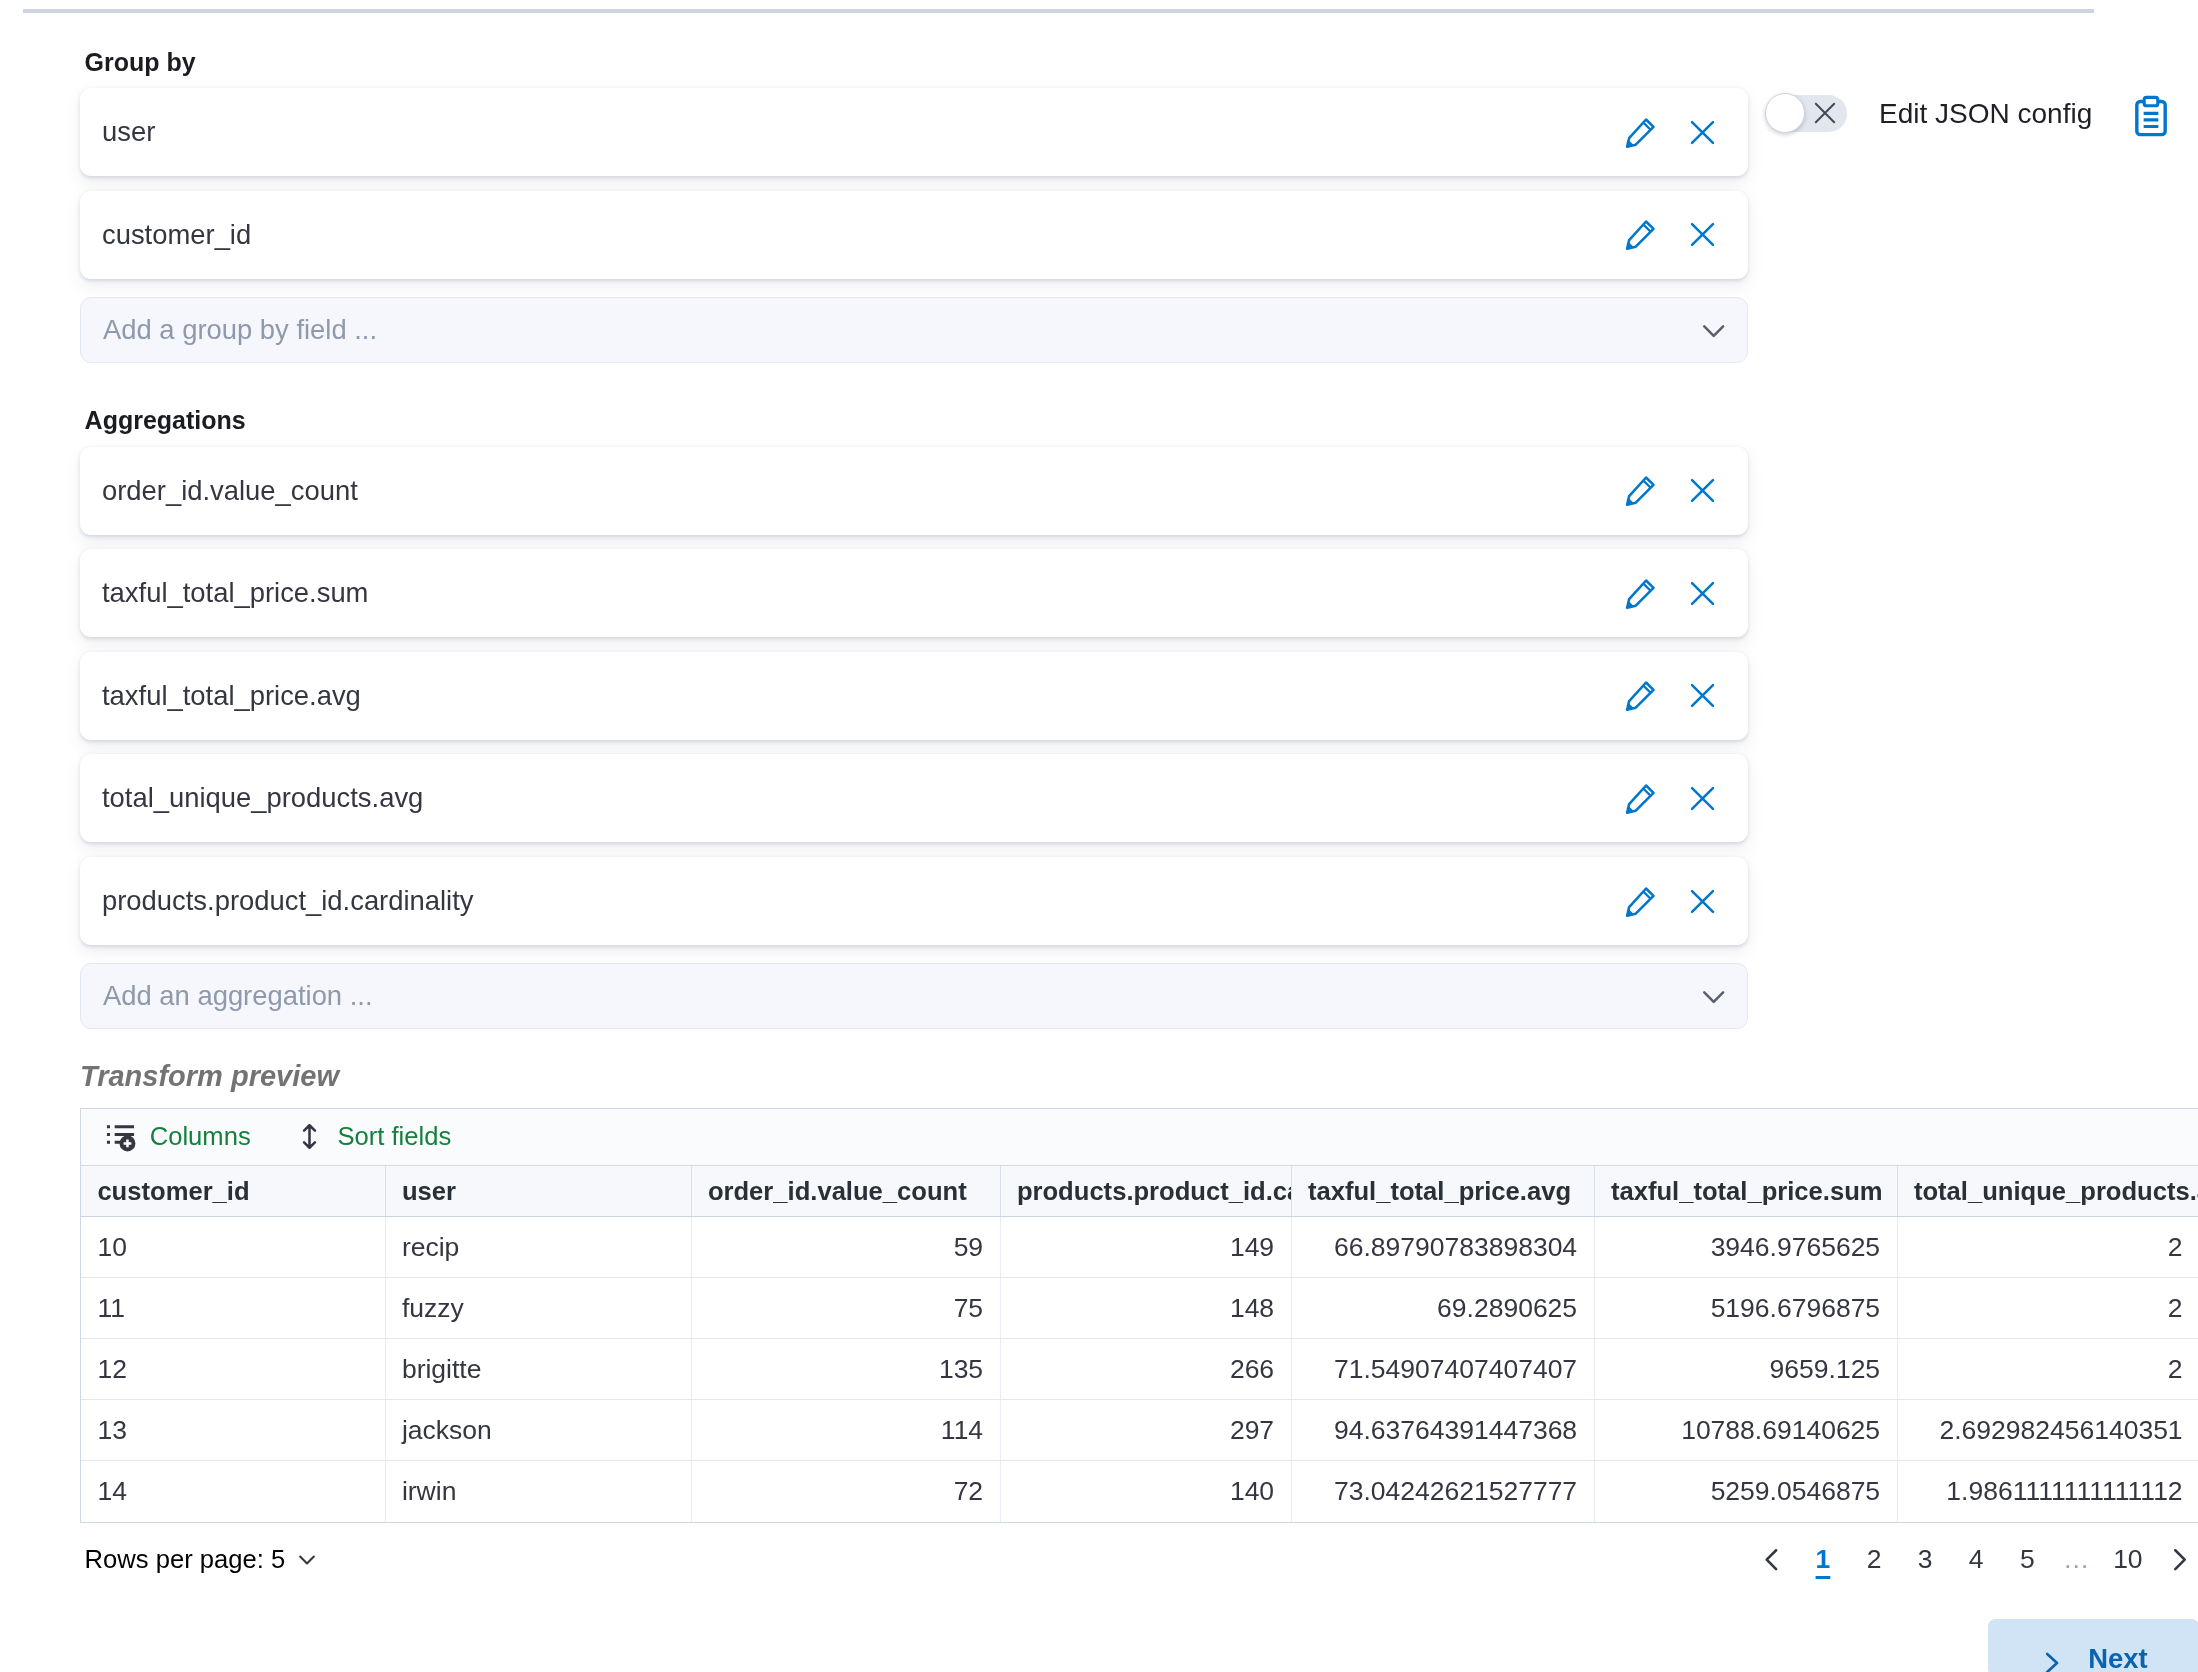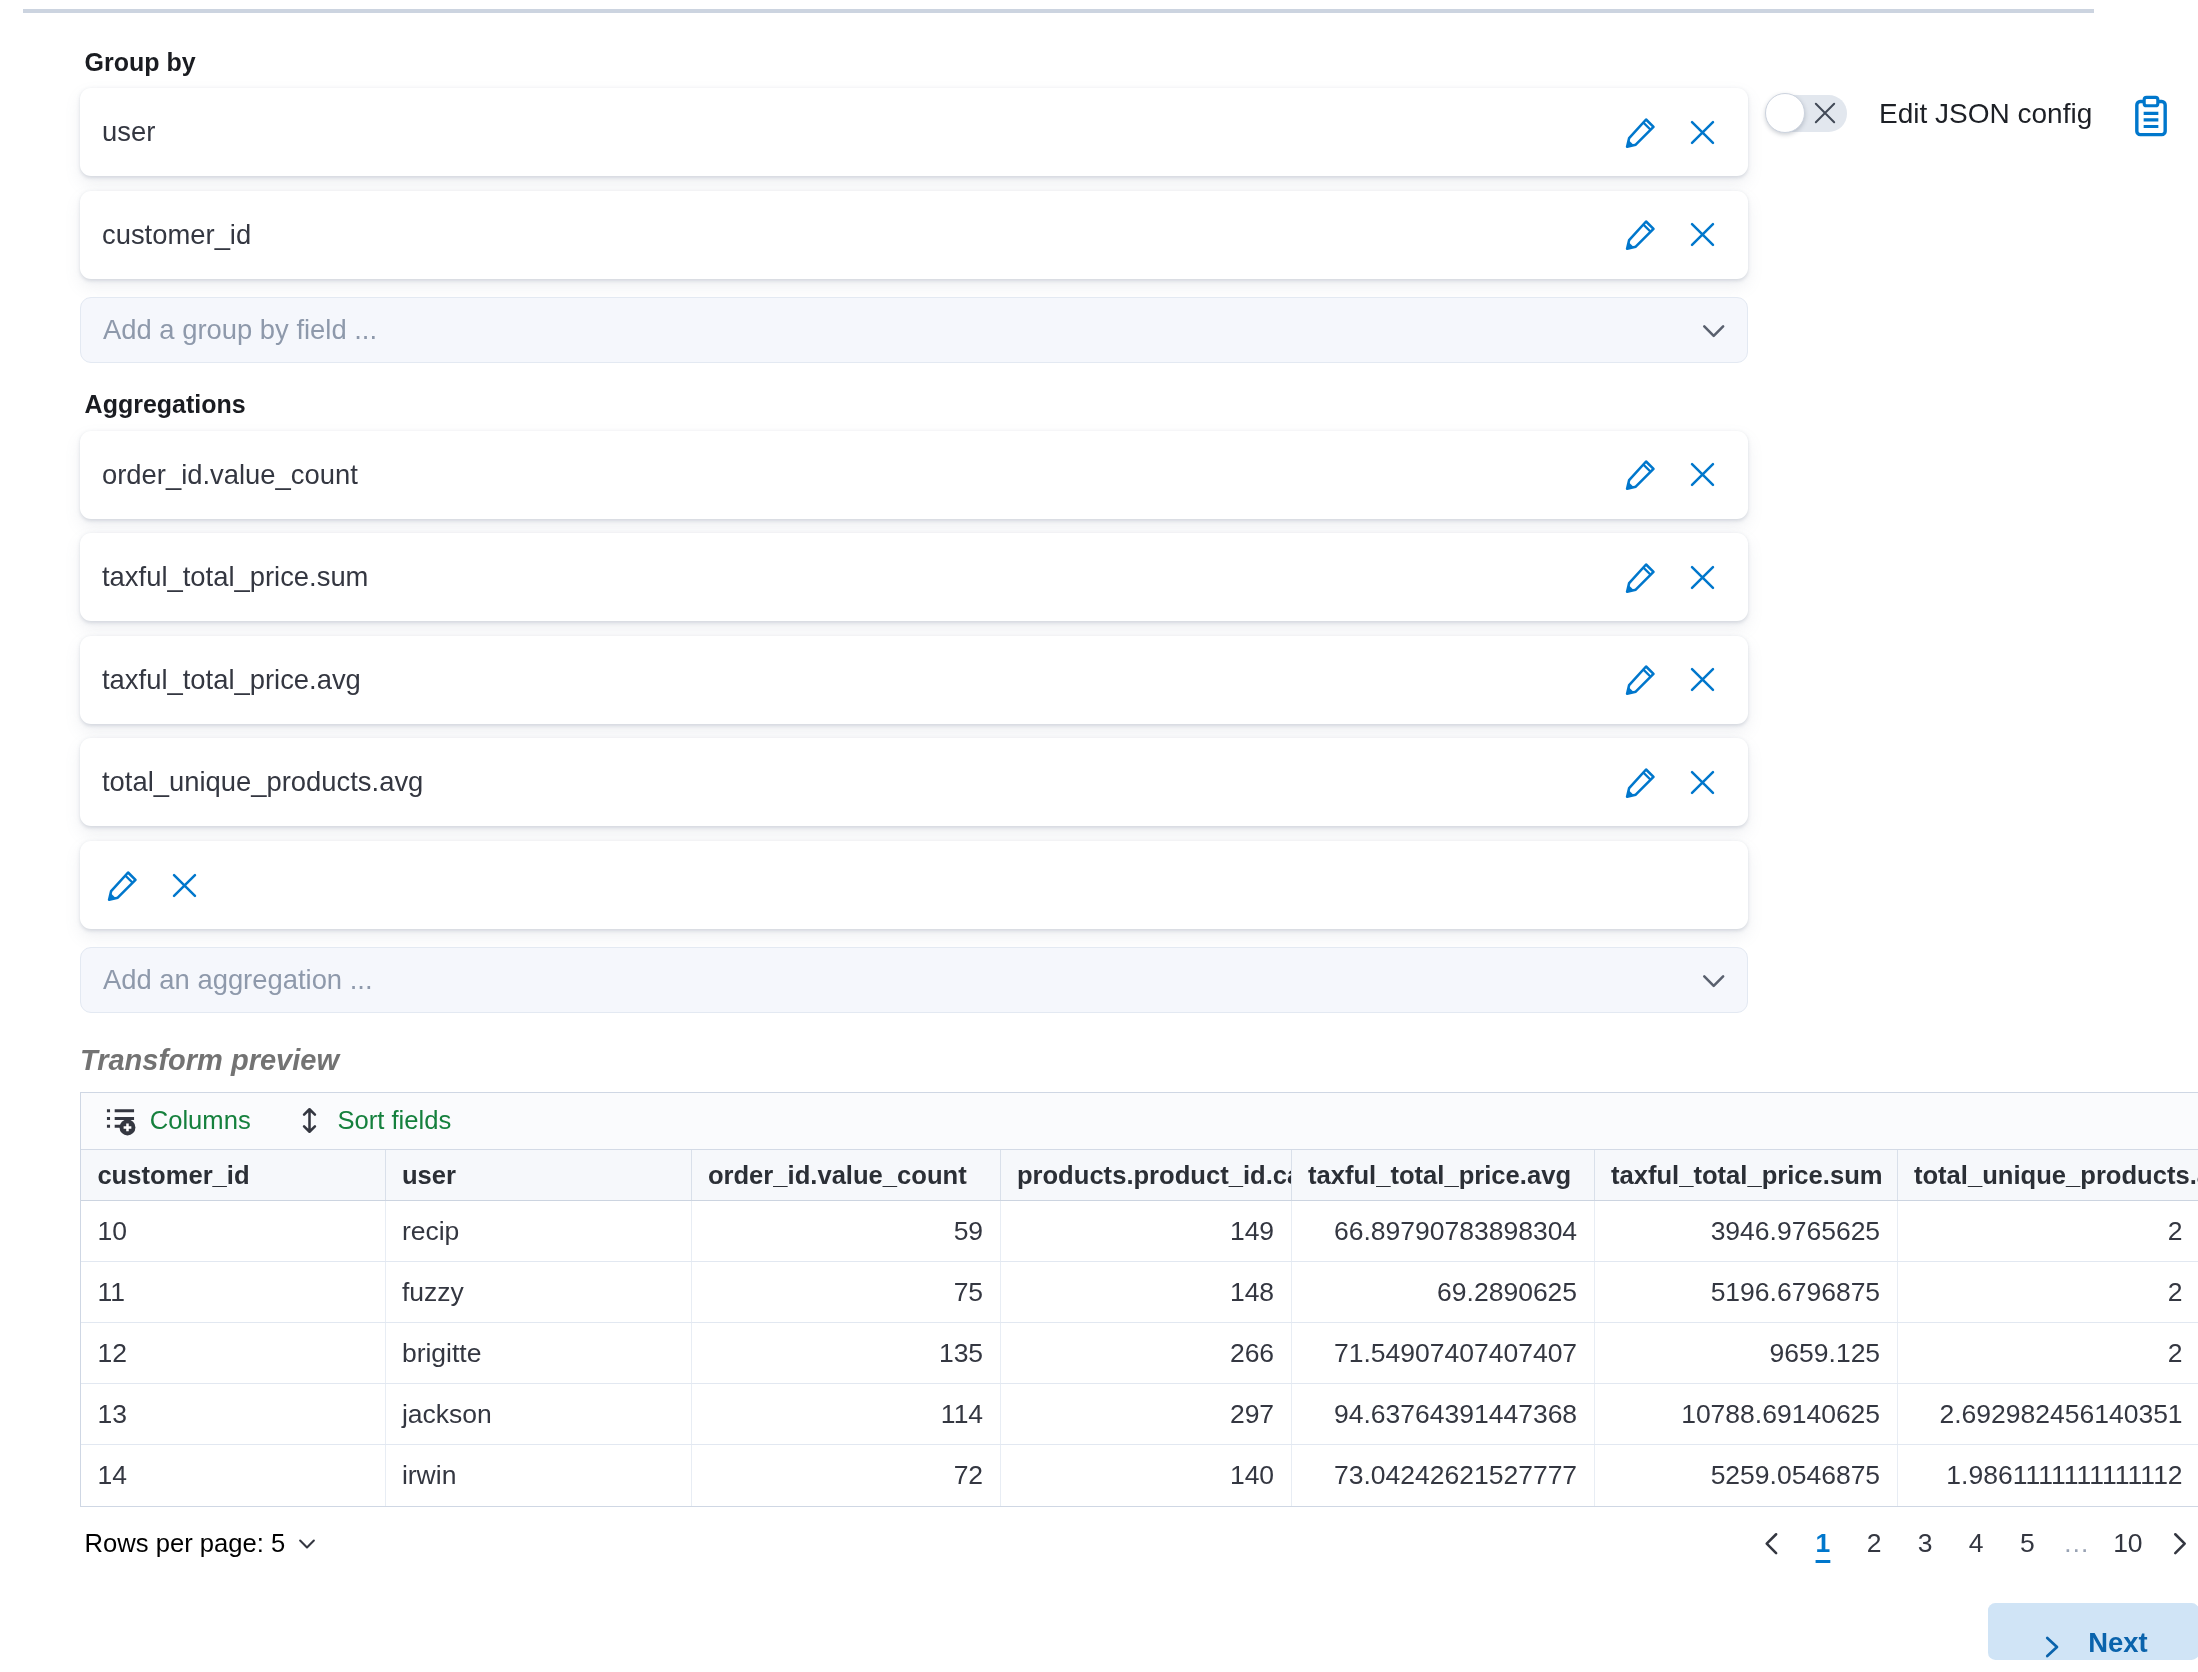--- a/index.html
+++ b/index.html
@@ -7,21 +7,21 @@
   body {
     width:2198px; height:1672px; background:#ffffff;
     font-family:"Liberation Sans","DejaVu Sans",sans-serif;
     color:#343741; position:relative; overflow:hidden;
   }
   .top-divider { position:absolute; top:9.1px; left:23px; width:2071px; height:3.7px; background:#ccd4e0; }
 
   .main { position:relative; padding:50px 0 0 80px; width:2171px; }
 
   .section-label { font-size:25px; font-weight:700; color:#1a1c21; line-height:25.6px; margin-left:4.6px; }
-  .section-label.agg { margin-top:29px; }
+  .section-label.agg { margin-top:45px; }
 
   .pill {
     width:1668px; height:88px; background:#ffffff; border-radius:11px;
     box-shadow:0 1.8px 3.7px rgba(125,135,156,.25), 0 7.3px 16.4px rgba(125,135,156,.12);
     display:flex; align-items:center; padding:0 25.6px 0 22px;
   }
   .pill.first { margin-top:12.8px; }
   .pill + .pill { margin-top:14.6px; }
   .pill-label { flex:1; font-size:27.4px; color:#343741; }
   .pill-actions { display:flex; align-items:center; gap:22px; }
@@ -222,20 +222,21 @@
       </button>
       <button class="icon-btn">
         <svg width="31" height="31" viewBox="0 0 16 16">
             <path d="M2.6 2.6 L13.4 13.4 M13.4 2.6 L2.6 13.4" stroke="#0077cc" stroke-width="1.3" fill="none" stroke-linecap="round"></path>
           </svg>
       </button>
     </span>
   </div>
 
   <div class="pill">
+    <span class="pill-label">products.product_id.cardinality</span>
     <span class="pill-actions">
       <button class="icon-btn">
         <svg width="33" height="33" viewBox="0 0 16 16">
             <path d="M10.7 1.7 L14.3 5.3 L5.7 13.9 L1.5 14.9 L2.5 10.7 Z" fill="none" stroke="#0077cc" stroke-width="1.25" stroke-linejoin="round"></path>
             <path d="M9.3 3.1 L12.9 6.7" stroke="#0077cc" stroke-width="1.1"></path>
             <path d="M2.2 11.6 L1.5 14.9 L4.8 14.2 Z" fill="#0077cc"></path>
           </svg>
       </button>
       <button class="icon-btn">
         <svg width="31" height="31" viewBox="0 0 16 16">

